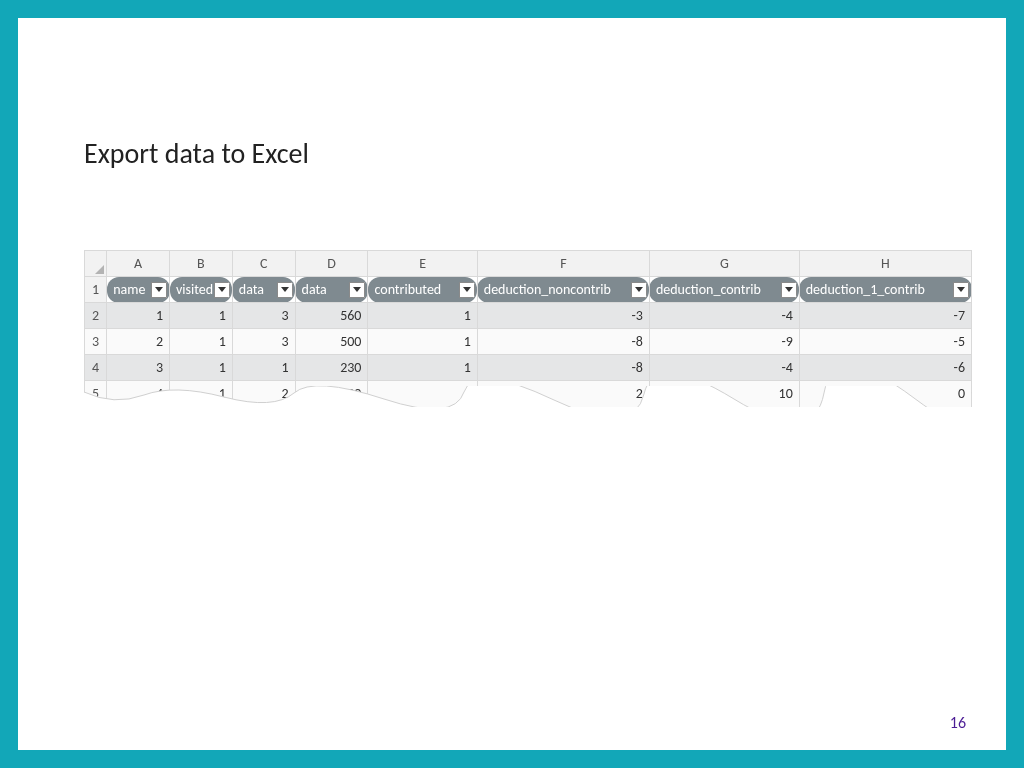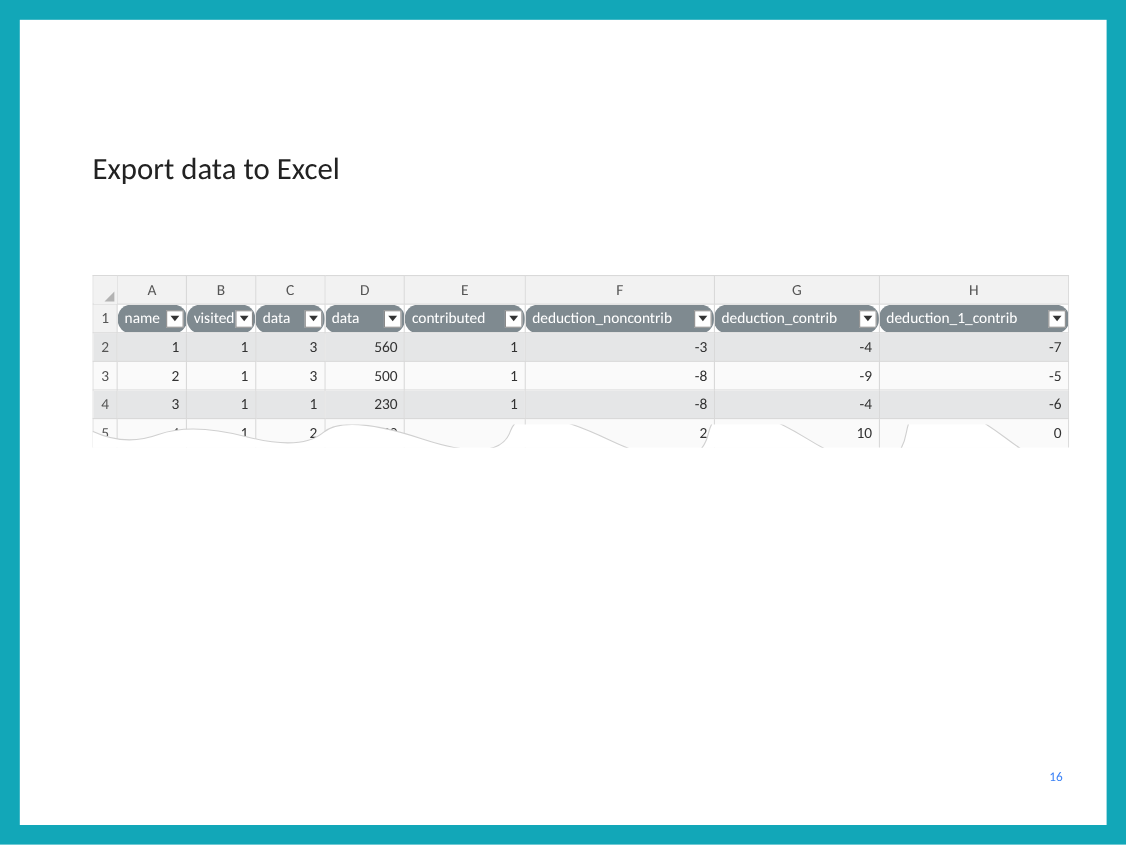--- a/index.html
+++ b/index.html
@@ -24,23 +24,23 @@
     left: 66px;
     top: 118px;
     font-size: 28px;
     font-weight: 400;
     color: #222;
   }
 
   .page-number {
     position: absolute;
     right: 40px;
-    bottom: 36px;
-    font-size: 12px;
-    color: #3b82f6;
+    bottom: 18px;
+    font-size: 16px;
+    color: #4c1d95;
   }
 
   
   .sheet-wrap {
     position: absolute;
     left: 66px;
     top: 232px;
     width: 888px;
     overflow: hidden;
   }

